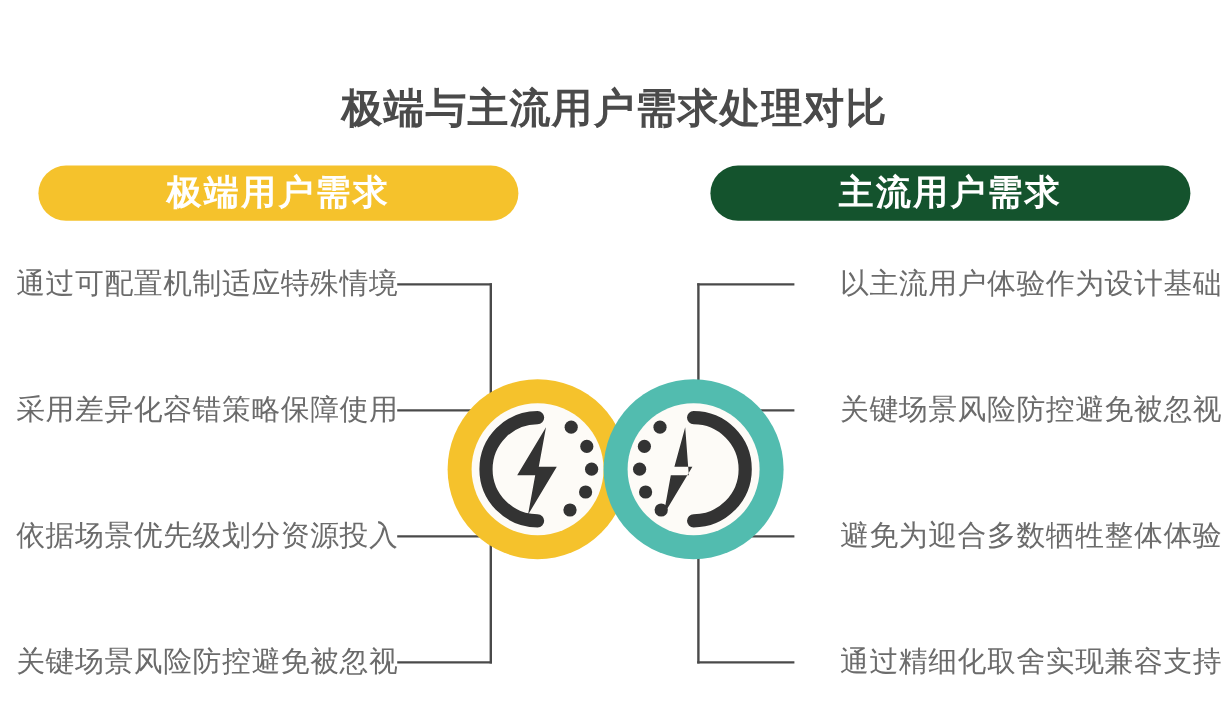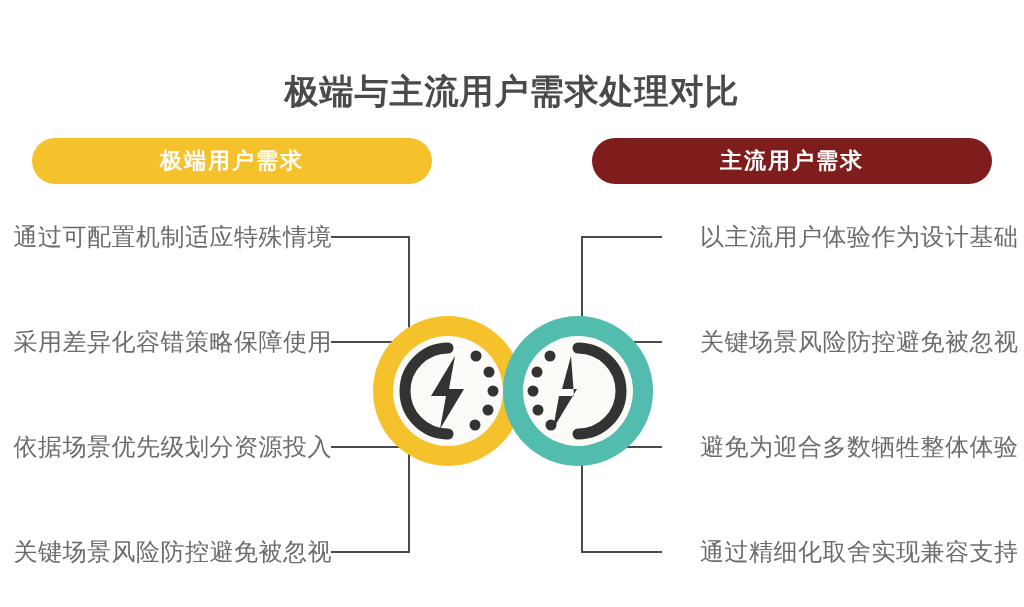--- a/index.html
+++ b/index.html
@@ -37,36 +37,36 @@
 
   
   .pill {
     position: absolute;
     height: 46px;
     border-radius: 23px;
     display: flex;
     align-items: center;
     justify-content: center;
     color: #ffffff;
-    font-size: 22px;
+    font-size: 29px;
     font-weight: bold;
     letter-spacing: 2px;
     white-space: nowrap;
   }
   #pill-left {
     left: 32px;
     top: 138px;
     width: 400px;
     background: #F5C22C;
   }
   #pill-right {
     left: 592px;
     top: 138px;
     width: 400px;
-    background: #7f1d1d;
+    background: #14532d;
   }
 
   
   #vs-wrap {
     position: absolute;
     left: 424px;
     top: 70px;
     width: 190px;
     height: 230px;
   }

